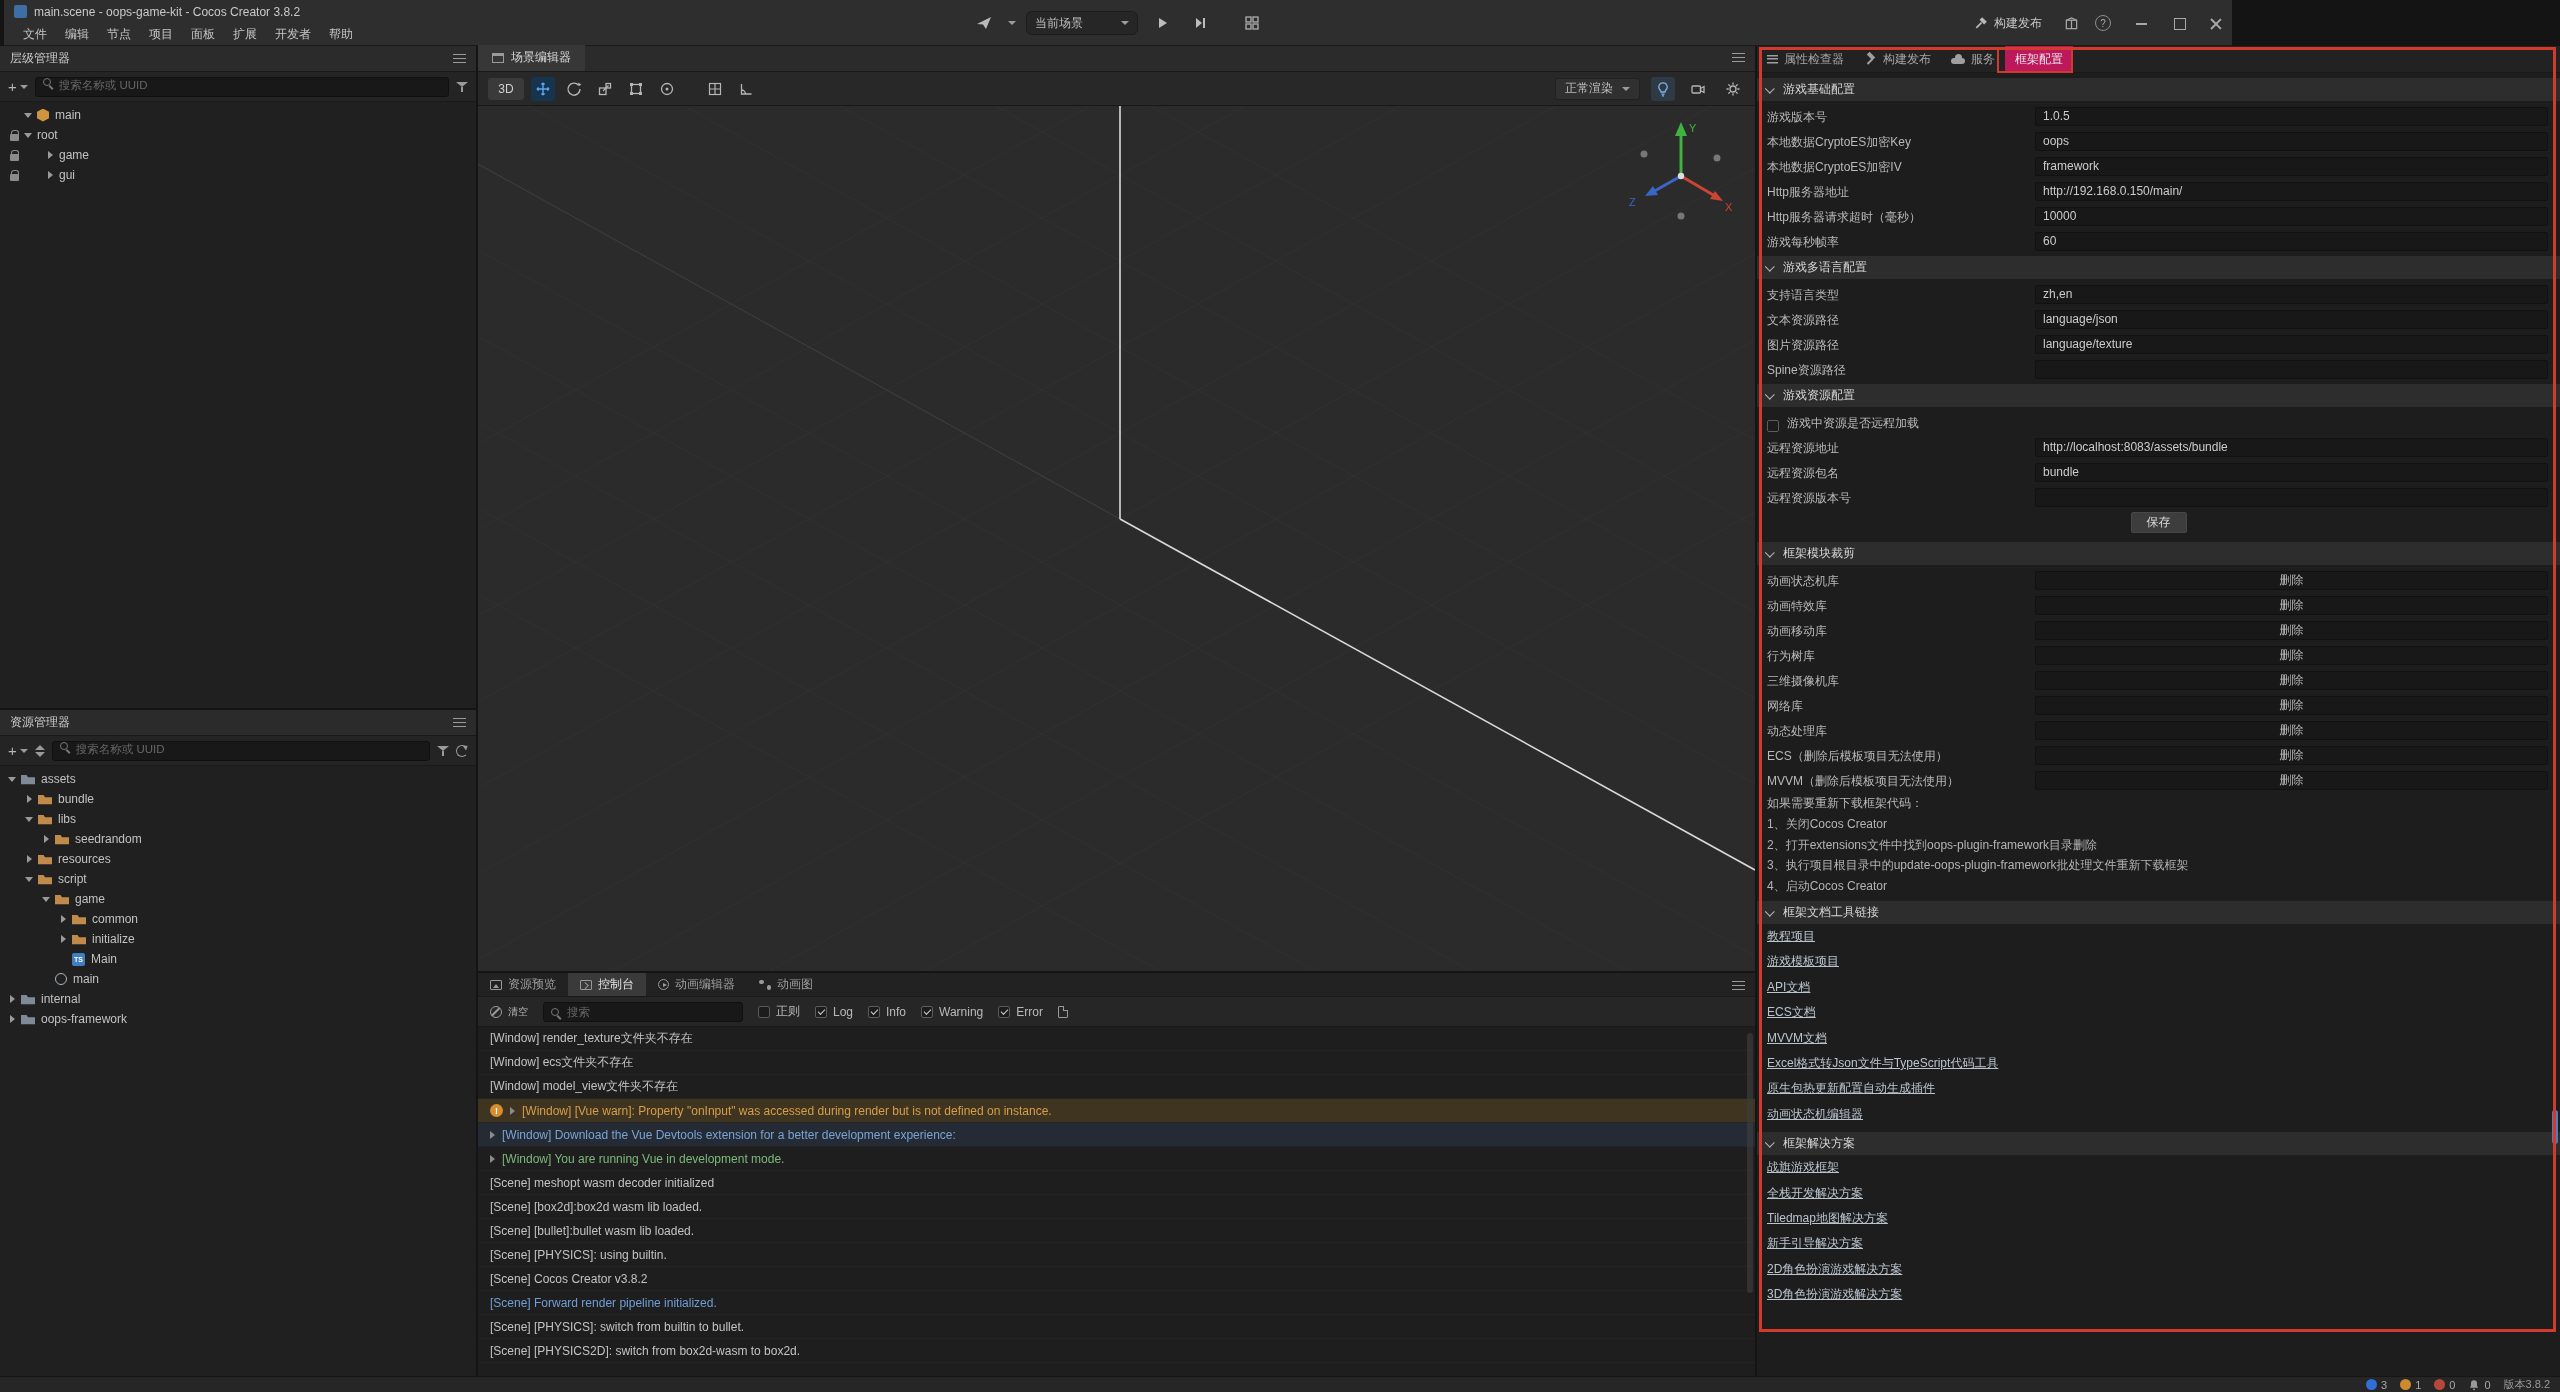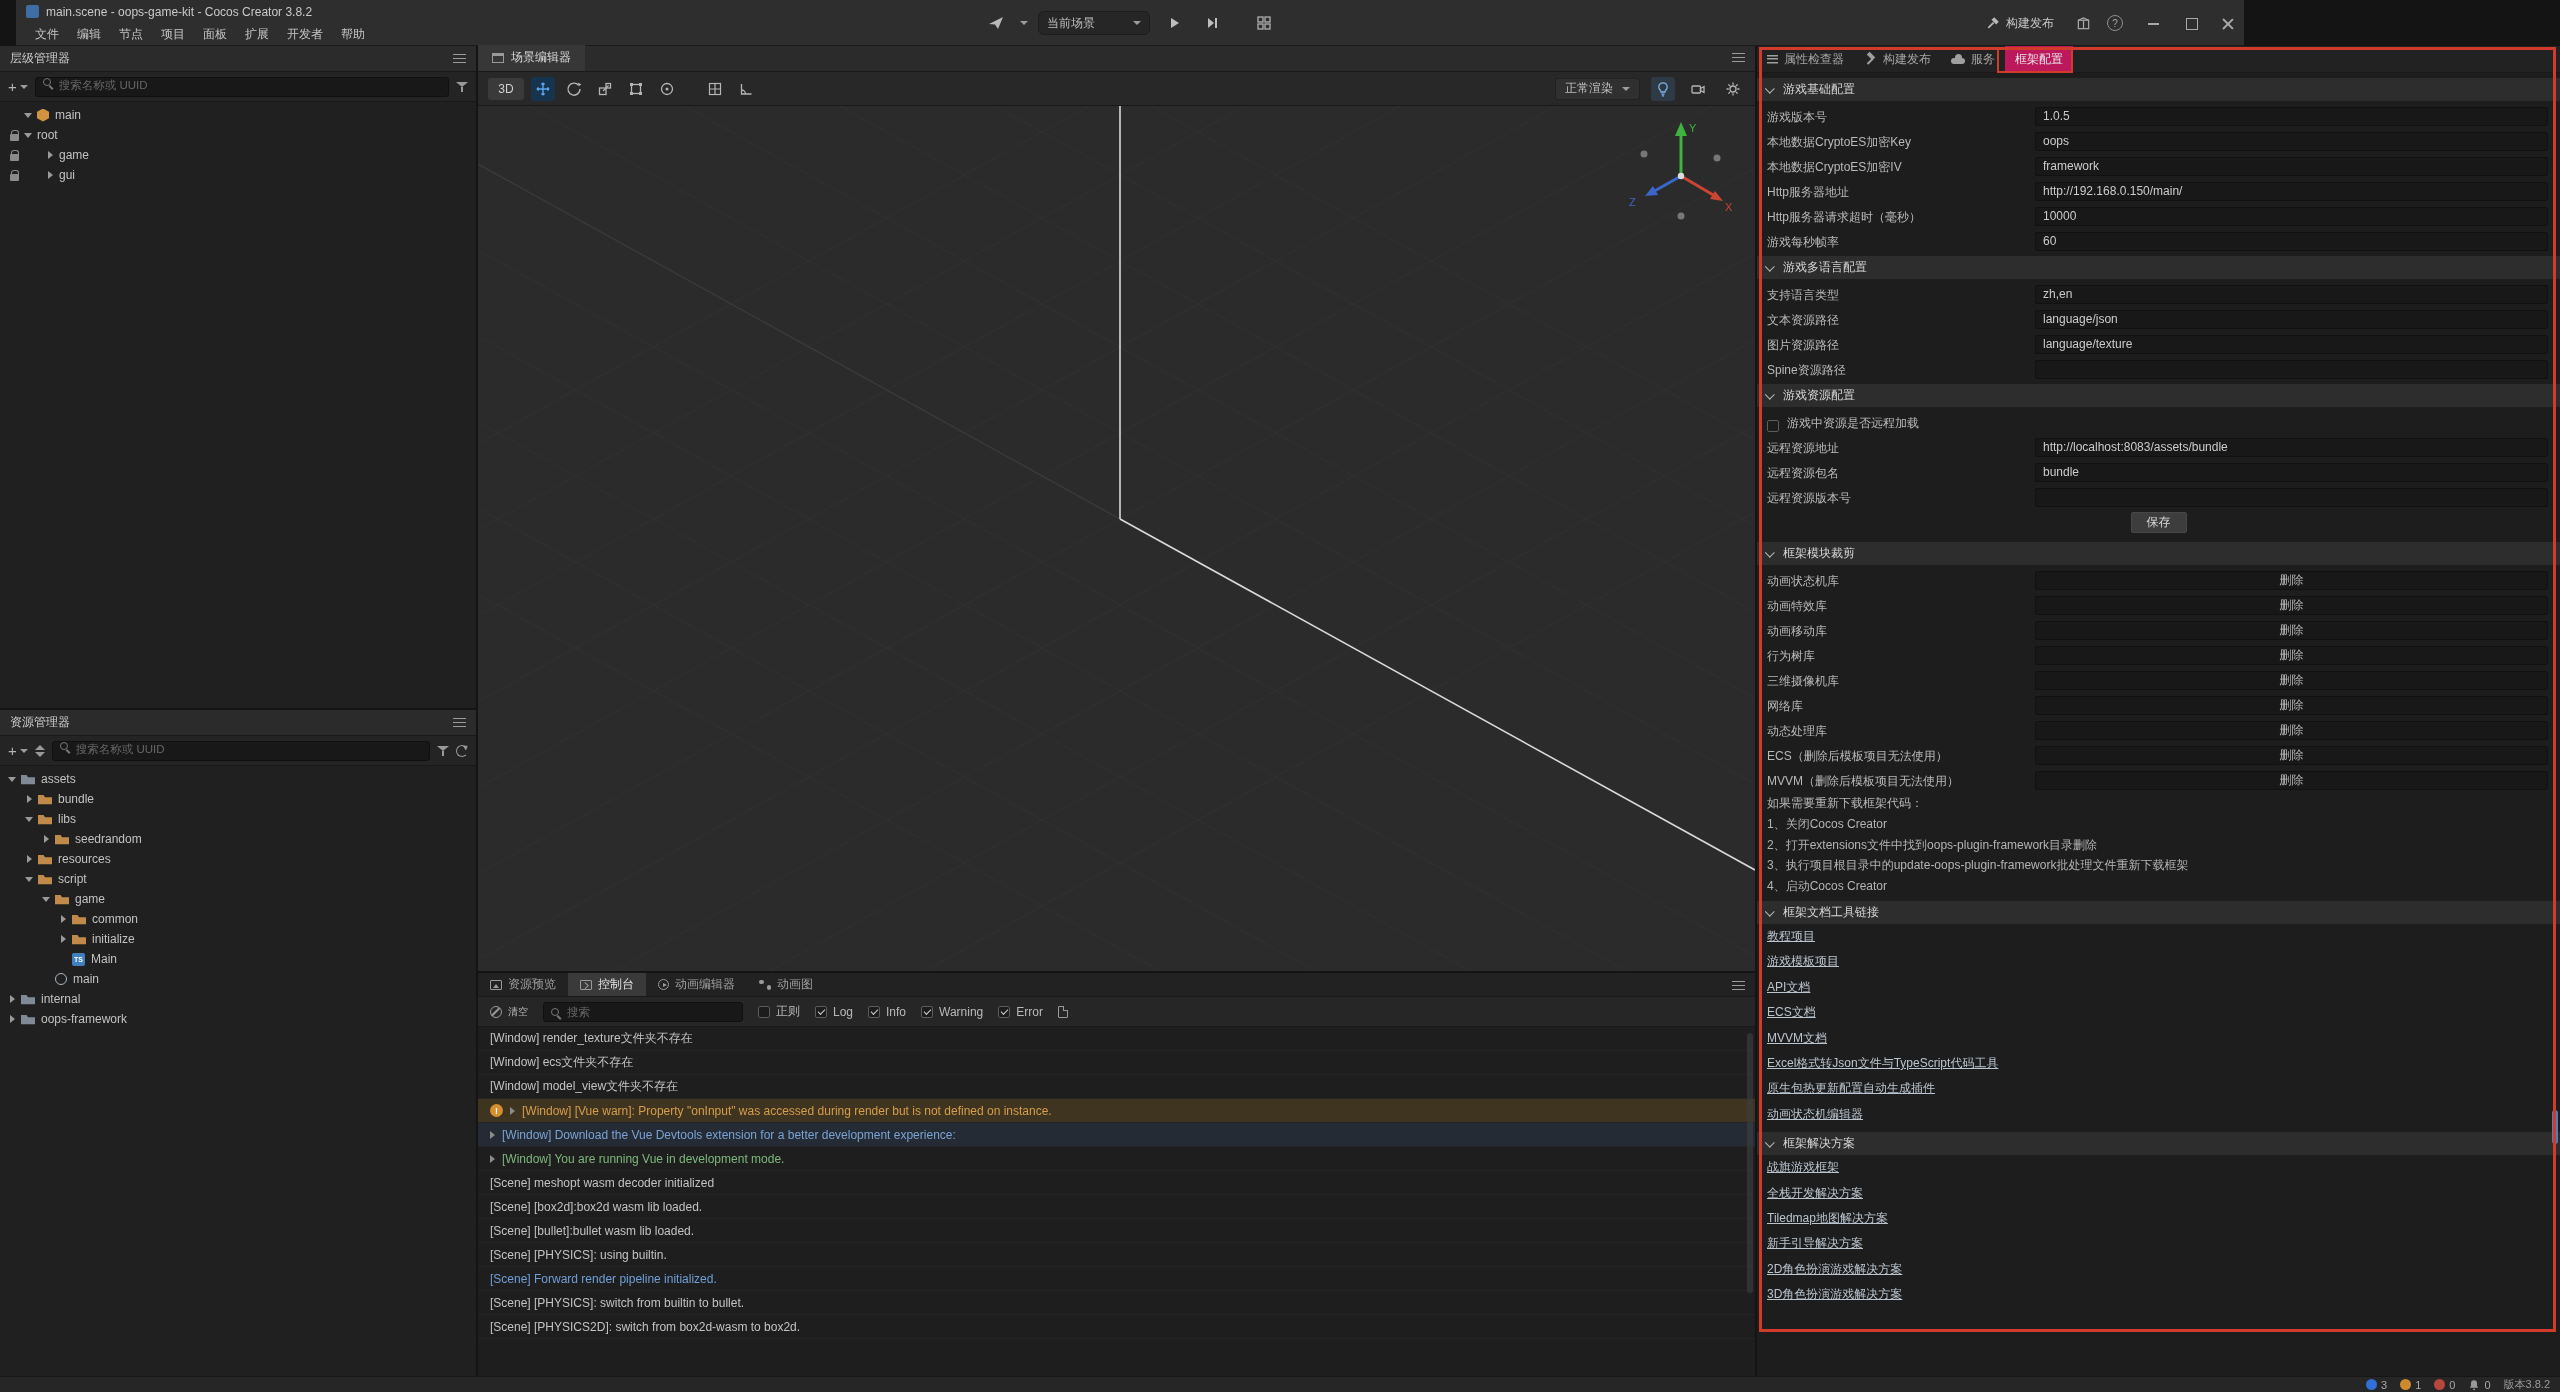--- a/index.html
+++ b/index.html
@@ -1,21 +1,21 @@
 <!DOCTYPE html>
 <html><head>
 <meta charset="utf-8">
 <style>
   html,body{margin:0;padding:0}
   body{width:2560px;height:1392px;position:relative;overflow:hidden;background:#141414;
        font-family:"Liberation Sans","DejaVu Sans",sans-serif;font-size:12px;color:#bdbdbd}
   *{box-sizing:border-box}
 
   
-  #titlebar{position:absolute;left:16px;top:0;width:2228px;height:46px;background:#2e2e2e;border-bottom:1px solid #1a1a1a}
+  #titlebar{position:absolute;left:4px;top:0;width:2228px;height:46px;background:#2e2e2e;border-bottom:1px solid #1a1a1a}
   .tb-left{position:absolute;left:0;top:0;padding-left:10px}
   .tb-titlerow{height:23px;display:flex;align-items:center;gap:7px;color:#c9c9c9}
   .appicon{width:13px;height:13px;border-radius:2px;background:#3f6ea5;flex:none}
   .menurow{height:22px;display:flex;align-items:center;color:#c4c4c4}
   .menuitem{padding:0 9px;cursor:default}
   .tb-center{position:absolute;left:50%;top:0;height:46px;transform:translateX(-50%);display:flex;align-items:center;gap:10px}
   .mini-caret{width:0;height:0;border-left:4px solid transparent;border-right:4px solid transparent;border-top:4px solid #9c9c9c;display:inline-block}
   .scene-select{height:24px;min-width:112px;background:#262626;border:1px solid #1c1c1c;border-radius:6px;display:flex;align-items:center;justify-content:space-between;gap:16px;padding:0 8px;color:#bfbfbf}
   .tb-btn{width:28px;height:24px;background:transparent;border:none;display:flex;align-items:center;justify-content:center;padding:0}
   .tb-right{position:absolute;right:10px;top:0;height:46px;display:flex;align-items:center}
@@ -656,20 +656,24 @@
       <div class="logrow t-plain">
 
         <span class="logtext">[Scene] [bullet]:bullet wasm lib loaded.</span>
       </div>
 
       <div class="logrow t-plain">
 
         <span class="logtext">[Scene] [PHYSICS]: using builtin.</span>
       </div>
 
+      <div class="logrow t-plain">
+
+        <span class="logtext">[Scene] Cocos Creator v3.8.2</span>
+      </div>
 
       <div class="logrow t-link">
 
         <span class="logtext">[Scene] Forward render pipeline initialized.</span>
       </div>
 
       <div class="logrow t-plain">
 
         <span class="logtext">[Scene] [PHYSICS]: switch from builtin to bullet.</span>
       </div>

